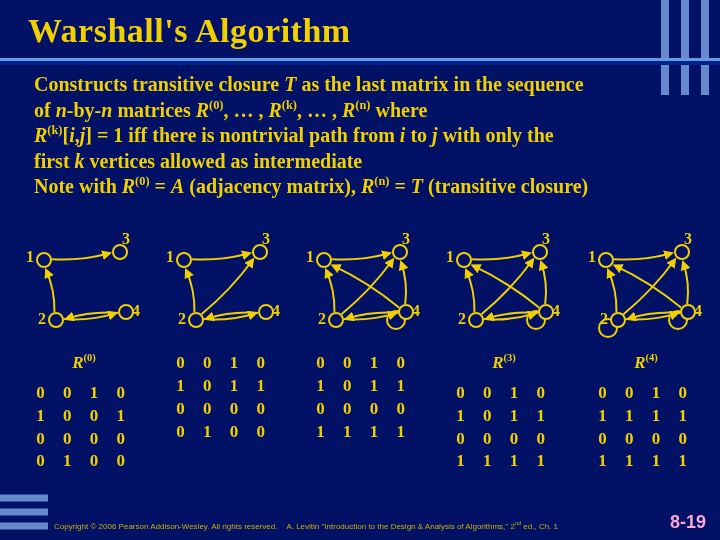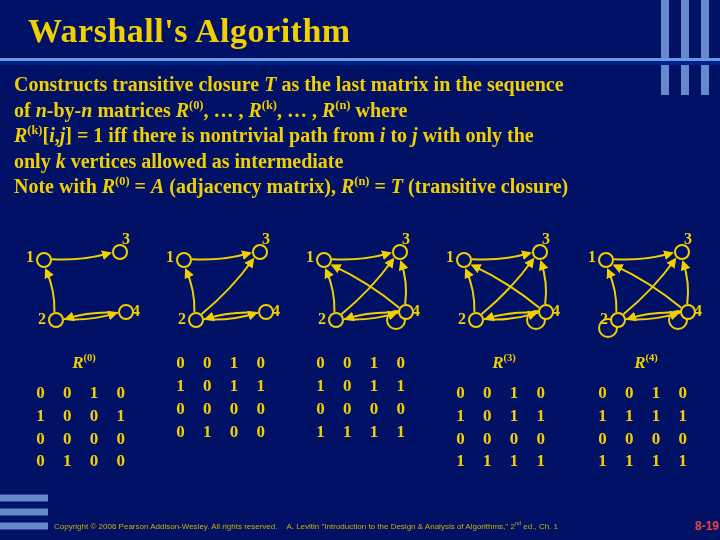--- a/index.html
+++ b/index.html
@@ -20,21 +20,21 @@
     letter-spacing: 0.5px;
   }
   .title-underline {
     position: absolute;
     left: 0;
     top: 58px;
     width: 720px;
     height: 7px;
   }
   .main-text {
-    padding: 18px 18px 0 14px;
+    padding: 18px 18px 0 34px;
     font-size: 20px;
     font-weight: bold;
     line-height: 1.28;
   }
   .sup { vertical-align: super; font-size: 0.62em; }
   .italic { font-style: italic; }
   .diagrams {
     position: absolute;
     top: 232px;
     left: 10px;
@@ -83,25 +83,25 @@
     position: absolute;
     bottom: 9px;
     left: 54px;
     font-size: 8px;
     color: #c7b100;
     font-family: Arial, sans-serif;
   }
   .pagenum {
     position: absolute;
     bottom: 7px;
-    right: 1px;
-    font-size: 12px;
+    right: 14px;
+    font-size: 18px;
     font-family: Arial, sans-serif;
     font-weight: bold;
-    color: #ef4444;
+    color: #f9a8d4;
   }
   .decor-tr {
     position: absolute;
     top: 0;
     right: 0;
     width: 110px;
     height: 95px;
     pointer-events: none;
   }
   .decor-bl {
@@ -127,21 +127,21 @@
 <div class="title">Warshall's  Algorithm</div>
 <svg class="title-underline" viewBox="0 0 720 7" preserveAspectRatio="none">
   <rect x="0" y="0" width="720" height="3" fill="#6699dd"></rect>
   <rect x="0" y="3" width="720" height="4" fill="#002288"></rect>
 </svg>
 
 <div class="main-text">
   <span>Constructs transitive closure </span><span class="italic">T</span><span> as the last matrix in the sequence</span><br>
   <span>of </span><span class="italic">n</span><span>-by-</span><span class="italic">n</span><span> matrices  </span><span class="italic">R</span><span class="sup">(0)</span><span>, … , </span><span class="italic">R</span><span class="sup">(k)</span><span>, … , </span><span class="italic">R</span><span class="sup">(n)</span><span>  where</span><br>
   <span class="italic">R</span><span class="sup">(k)</span><span>[</span><span class="italic">i</span><span>,</span><span class="italic">j</span><span>] = 1 iff there is nontrivial path from </span><span class="italic">i</span><span> to </span><span class="italic">j</span><span>  with only the</span><br>
-  <span>only </span><span class="italic">k</span><span> vertices allowed as intermediate</span><br>
+  <span>first </span><span class="italic">k</span><span> vertices allowed as intermediate</span><br>
   <span>Note with </span><span class="italic">R</span><span class="sup">(0)</span><span> = </span><span class="italic">A</span><span> (adjacency matrix), </span><span class="italic">R</span><span class="sup">(n)</span><span> = </span><span class="italic">T</span><span>  (transitive closure)</span>
 </div>
 
 <div class="diagrams" id="diagrams">
     <div class="graph" style="left: 10px;"><svg viewBox="0 0 130 110">
     <defs>
           <marker id="ah0" viewBox="0 0 10 10" refX="8" refY="5" markerWidth="5" markerHeight="5" orient="auto">
       <path d="M0 0 L10 5 L0 10 z" fill="#f0d000"></path>
           </marker>
         </defs>

